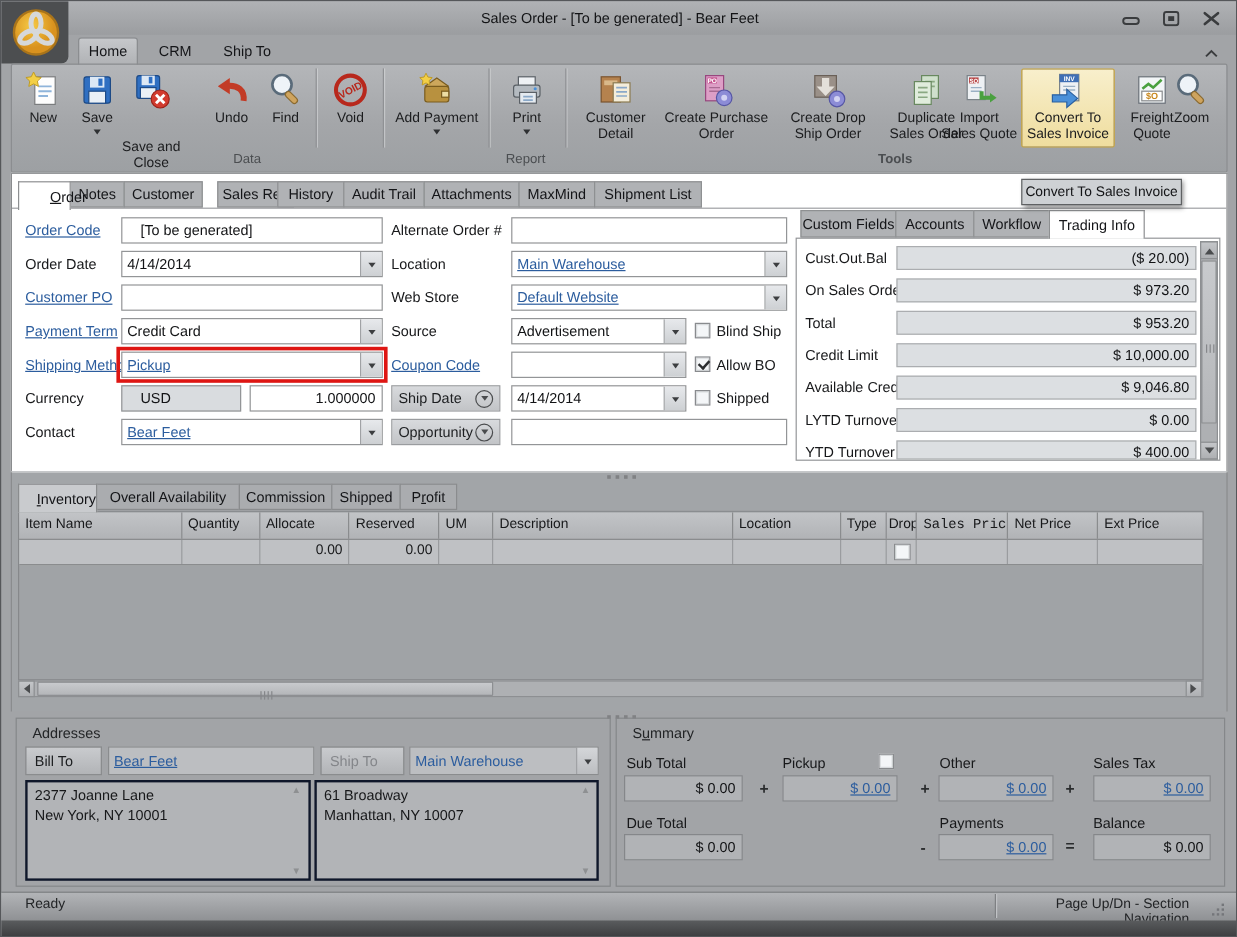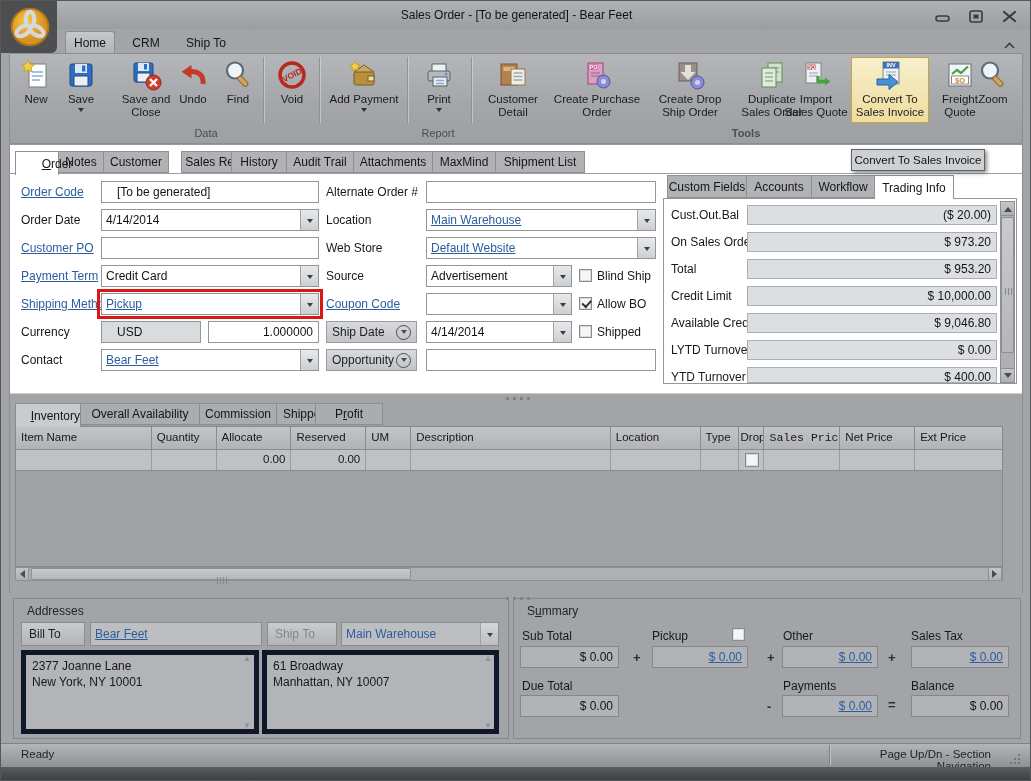--- a/index.html
+++ b/index.html
@@ -69,21 +69,21 @@
   .grid{left:14px;top:425px;width:988px;height:141px;border:1px solid #86888b;background:#a0a3a6;}
   .ghead{display:flex;height:22px;background:linear-gradient(#c2c4c7,#b1b3b6);border-bottom:1px solid #8a8c8e;}
   .ghead>div{border-right:1px solid #8a8c8e;font-size:11.5px;color:#17181a;padding:4px 0 0 5px;white-space:nowrap;overflow:hidden;box-sizing:border-box;}
   .grow{display:flex;height:20px;background:#bfc1c4;border-bottom:1px solid #8a8c8e;}
   .grow>div{border-right:1px solid #9a9c9f;font-size:11.5px;color:#17181a;padding:3px 5px 0 5px;box-sizing:border-box;position:relative;}
   
   .group{border:1px solid #85878a;}
   .gtitle{font-size:12px;color:#232527;}
   .gbtn{height:24px;background:linear-gradient(#c9cbce,#b2b4b7);border:1px solid #8a8c8e;font-size:12px;color:#1c1e20;display:flex;align-items:center;justify-content:center;}
   .gfld{height:24px;background:#bcbec1;border:1px solid #8a8c8e;font-size:12px;padding:4px 4px 0 4px;white-space:nowrap;overflow:hidden;}
-  .addr{background:#b2b4b7;border:5px solid #0f172a;font-size:12px;color:#17181a;padding:3px 14px 3px 6px;white-space:pre-line;line-height:1.35;}
+  .addr{background:#b2b4b7;border:2px solid #0f172a;font-size:12px;color:#17181a;padding:3px 14px 3px 6px;white-space:pre-line;line-height:1.35;}
   .sfld{height:22px;background:#b1b3b6;border:1px solid #85878a;font-size:12px;color:#121315;text-align:right;padding:3px 5px 0 3px;white-space:nowrap;}
   .op{font-size:13px;font-weight:bold;color:#2a2c2e;}
   
   .tooltip{left:850px;top:148px;width:134px;height:22px;background:#ced1d4;border:1px solid #5f6163;
            box-shadow:2px 2px 4px rgba(0,0,0,.45);display:flex;align-items:center;justify-content:center;
            font-size:11.5px;color:#121315;z-index:9;}
   
   .sbar{left:0;top:742px;width:1031px;height:24px;background:linear-gradient(#b2b4b7,#8f9194);border-top:1px solid #7e8083;}
   .stext{font-size:11.5px;color:#222426;}
   .bedge{left:0;top:766px;width:1031px;height:15px;background:linear-gradient(#5a5c5e,#3a3b3d);}
@@ -160,21 +160,21 @@
   <div class="abs rb" style="left:58px;width:44px;">
     <span class="ic"><svg viewBox="0 0 32 32" width="32" height="32">
           <rect x="5" y="5" width="22" height="22" rx="2" fill="#2f6fc2" stroke="#1d4a86"></rect>
           <rect x="10" y="5" width="12" height="9" fill="#dce8f5"></rect>
           <rect x="17" y="6.5" width="3.4" height="6" fill="#2f6fc2"></rect>
           <rect x="9" y="17" width="14" height="10" fill="#eaf0f6" stroke="#1d4a86"></rect>
         </svg></span>
     <span>Save</span>
     <span class="rbdd"></span>
   </div>
-  <div class="abs rb" style="left:112px;width:66px;">
+  <div class="abs rb" style="left:92px;width:66px;gap:24px;">
     <span class="ic"><svg viewBox="0 0 32 32" width="32" height="32">
           <rect x="4" y="4" width="19" height="19" rx="2" fill="#2f6fc2" stroke="#1d4a86"></rect>
           <rect x="8" y="4" width="11" height="8" fill="#dce8f5"></rect>
           <rect x="14" y="5" width="3" height="5.5" fill="#2f6fc2"></rect>
           <rect x="7" y="14" width="13" height="9" fill="#eaf0f6" stroke="#1d4a86"></rect>
           <circle cx="23.5" cy="23.5" r="7.5" fill="#d23b2f" stroke="#9c2218"></circle>
           <path d="M20 20l7 7M27 20l-7 7" stroke="#fff" stroke-width="2.4"></path>
         </svg></span>
     <span>Save and Close</span>
   </div>
@@ -501,21 +501,21 @@
     </div>
   <div class="abs itab" style="left:79px;width:120px;">
       <span>Overall Availability</span>
     </div>
   <div class="abs itab" style="left:198px;width:78px;">
       <span>Commission</span>
     </div>
   <div class="abs itab" style="left:275px;width:58px;">
       <span>Shipped</span>
     </div>
-  <div class="abs itab" style="left:314px;width:68px;">
+  <div class="abs itab" style="left:332px;width:48px;">
       <span>P<u>r</u>ofit</span>
     </div>
 
   <div class="abs grid">
     <div class="ghead">
       <div style="width:136px;">Item Name</div>
       <div style="width:65px;">Quantity</div>
       <div style="width:75px;">Allocate</div>
       <div style="width:75px;">Reserved</div>
       <div style="width:45px;">UM</div>

